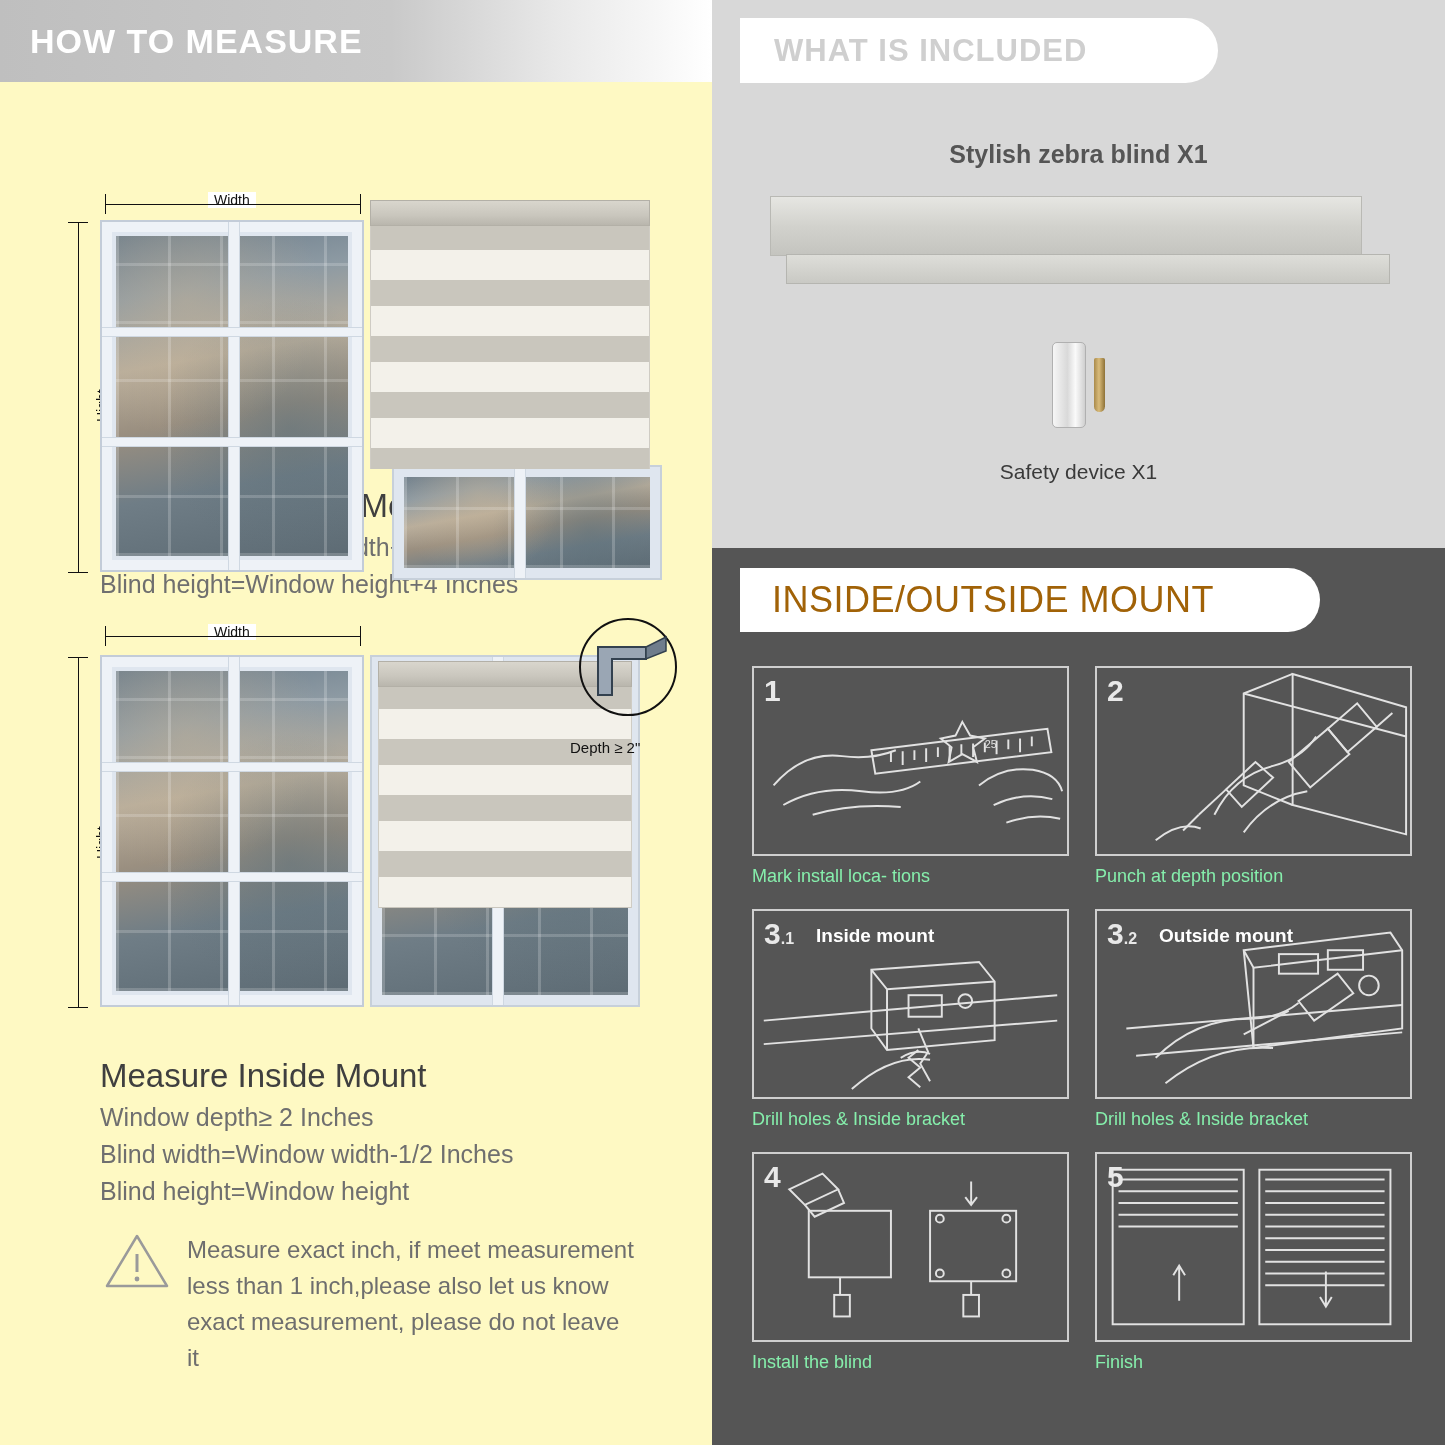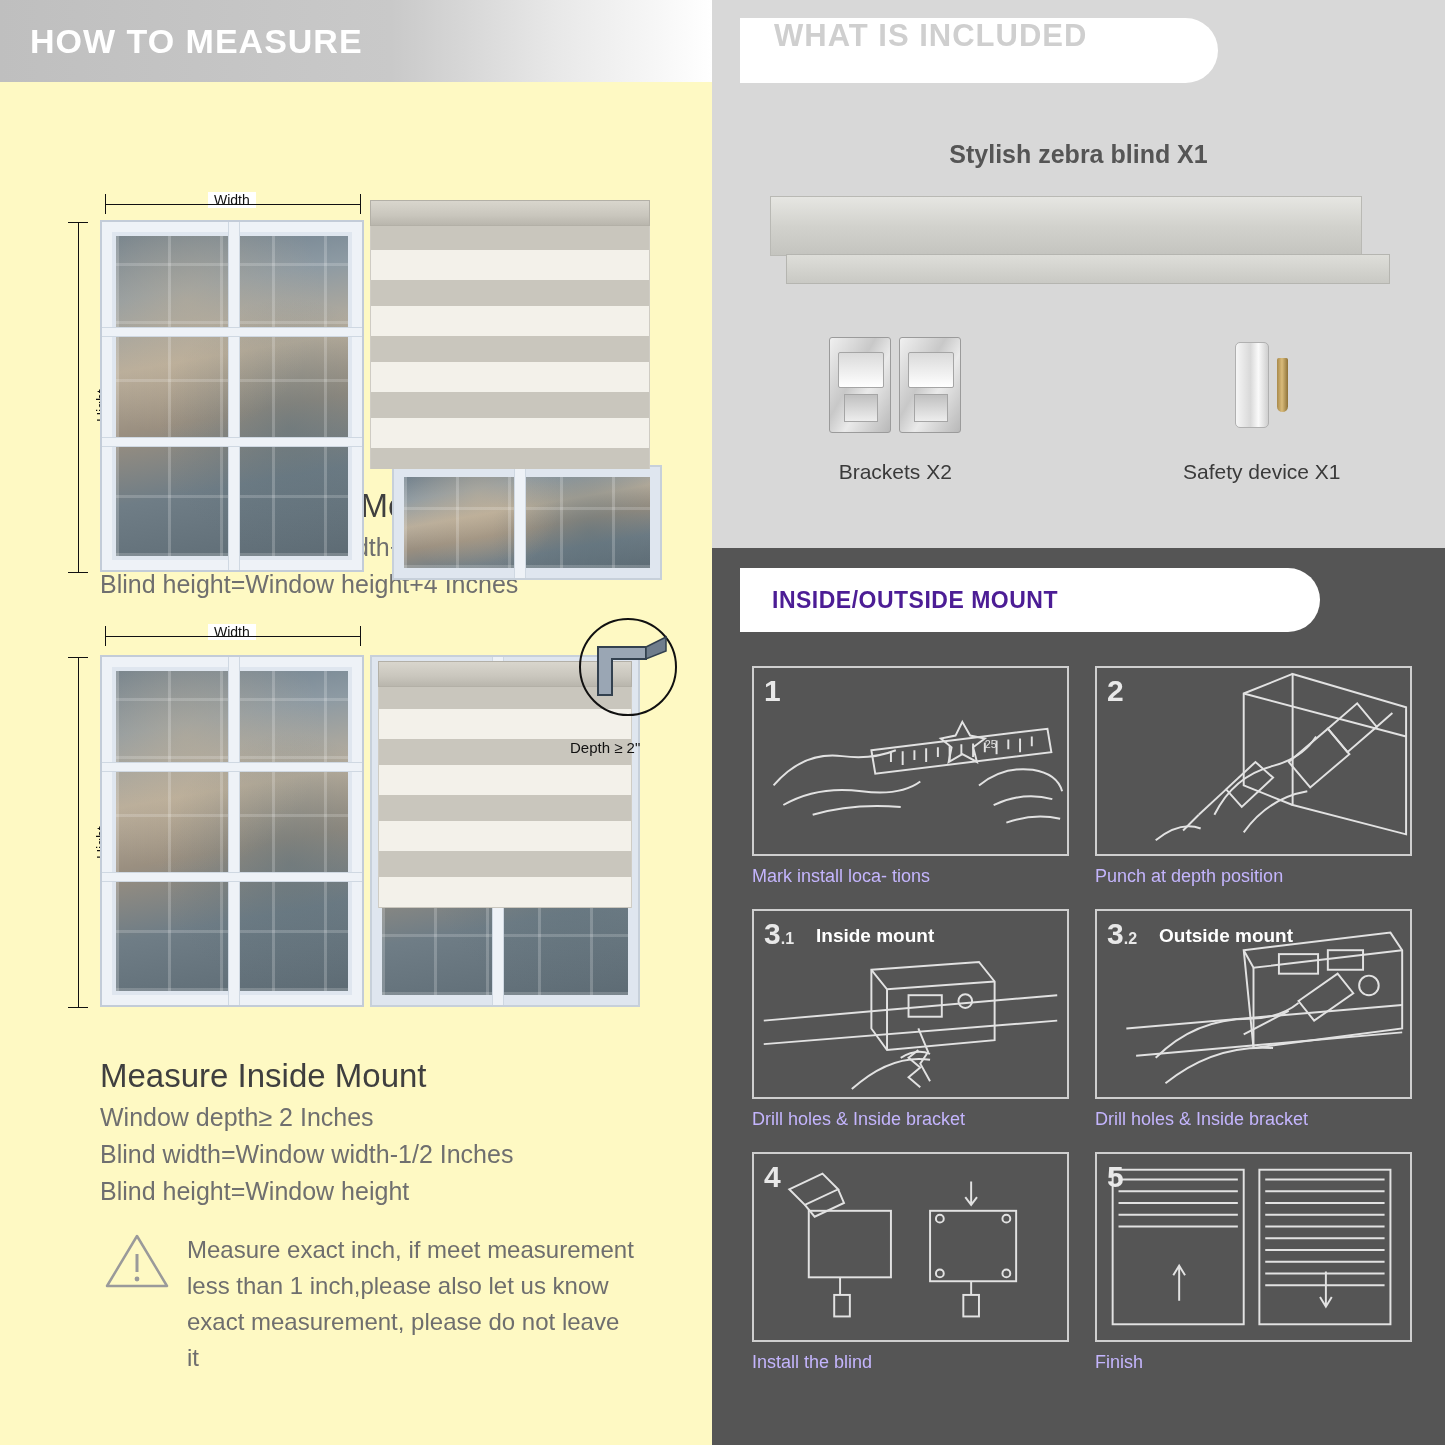--- a/index.html
+++ b/index.html
@@ -108,21 +108,21 @@
   .warn-text { font-size: 24px; color: #6e6e6e; line-height: 1.5; }
 
   
   .right-top {
     position:absolute; left:712px; top:0; width:733px; height:548px;
     background:#d8d8d8;
   }
   .tab-white {
     position:absolute; left:28px; top:18px; width:478px; height:65px;
     background:#fff; border-radius: 0 34px 34px 0;
-    display:flex; 
+    display:flex; align-items:center;
   }
   .tab-white .t {
     font-size:31px; font-weight:bold; color:#cfcfcf; letter-spacing:1px; margin-left:34px;
   }
   .inc-title {
     position:absolute; top:140px; width:100%; text-align:center;
     font-size:25px; font-weight:bold; color:#555;
   }
   .blind-product {
     position:absolute; left:58px; top:196px; width:620px; height:96px;
@@ -186,41 +186,41 @@
   .right-bottom {
     position:absolute; left:712px; top:548px; width:733px; height:897px;
     background:#555555;
   }
   .tab-white2 {
     position:absolute; left:28px; top:20px; width:580px; height:64px;
     background:#fff; border-radius: 0 34px 34px 0;
     display:flex; align-items:center;
   }
   .tab-white2 .t {
-    font-size:23px; font-weight:bold; color:#4c1d95; letter-spacing:0.5px; margin-left:32px;
+    font-size:36px; font-weight:normal; color:#a16207; letter-spacing:0.5px; margin-left:32px;
   }
   .steps {
     position:absolute; left:40px; top:118px; width:660px;
     display:grid; grid-template-columns: 1fr 1fr; gap: 22px 26px;
   }
   .step { width:100%; }
   .step-box {
     position:relative; width:100%; height:190px;
     border:2px solid #cfcfcf;
     background:#555;
     overflow:hidden;
   }
   .step-num {
     position:absolute; left:10px; top:6px; font-size:30px; color:#e8e8e8; font-weight:bold;
   }
   .step-num small { font-size:16px; }
   .step-inline-label {
     position:absolute; left:62px; top:14px; font-size:19px; color:#fff; font-weight:bold;
   }
-  .step-caption { font-size:18px; color:#c4b5fd; margin-top:10px; }
+  .step-caption { font-size:18px; color:#86efac; margin-top:10px; }
   .sketch { position:absolute; inset:0; }
   .sketch svg { width:100%; height:100%; }
 </style>
 </head>
 <body>
 
 <div class="page">
 
   <div class="left-col">
 
@@ -317,27 +317,20 @@
     </div>
 
     <div class="inc-title">Stylish zebra blind X1</div>
 
     <div class="blind-product">
       <div class="bp-top"></div>
       <div class="bp-bottom"></div>
     </div>
 
     <div class="parts-row">
-      <div class="part">
-        <div class="part-img">
-          <div class="bracket"></div>
-          <div class="bracket"></div>
-        </div>
-        <div class="part-label">Brackets X2</div>
-      </div>
 
       <div class="part">
         <div class="part-img">
           <div class="safety"></div>
           <div class="small-screw"></div>
         </div>
         <div class="part-label">Safety device X1</div>
       </div>
 
     </div>

